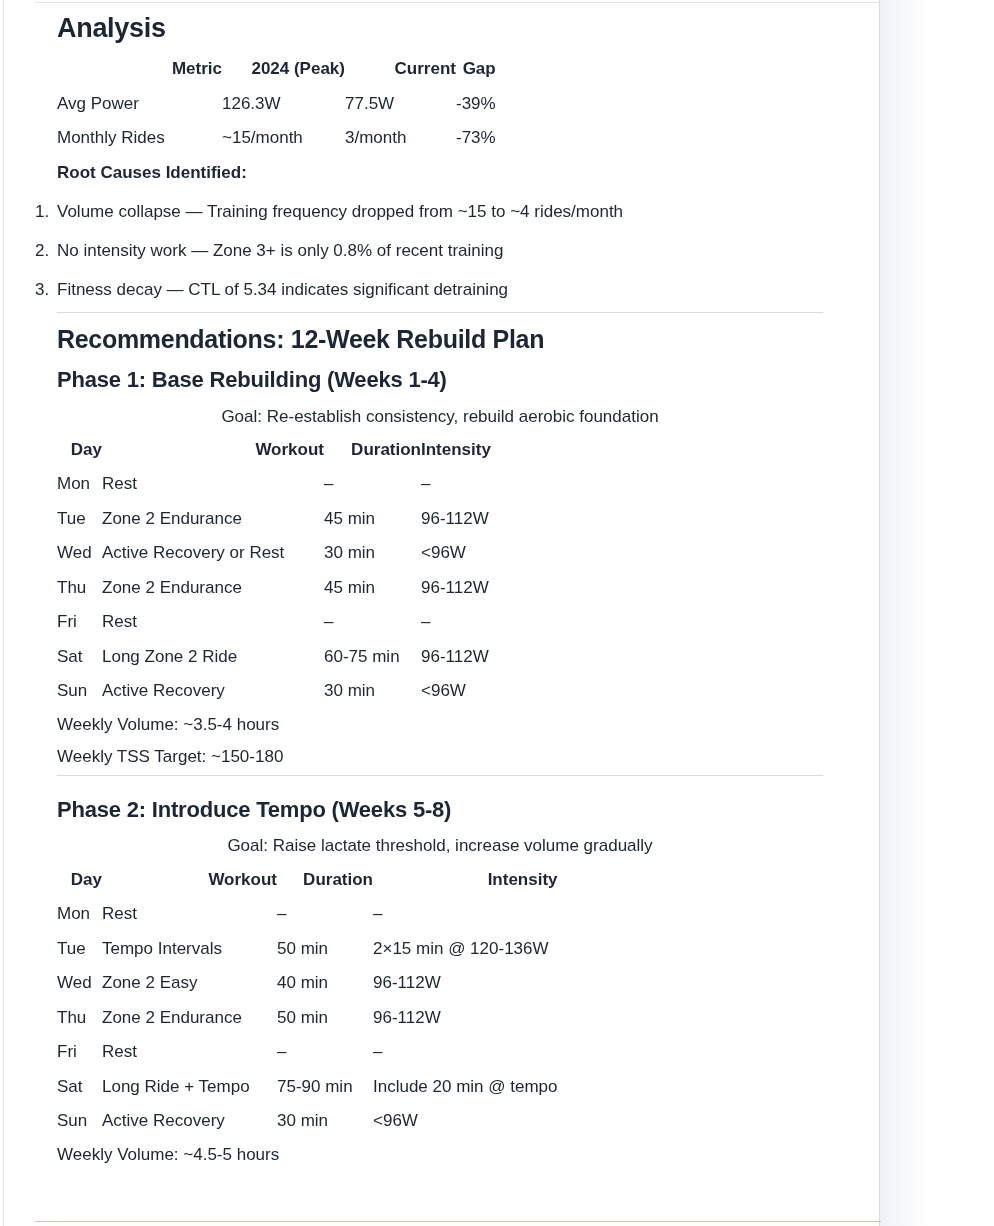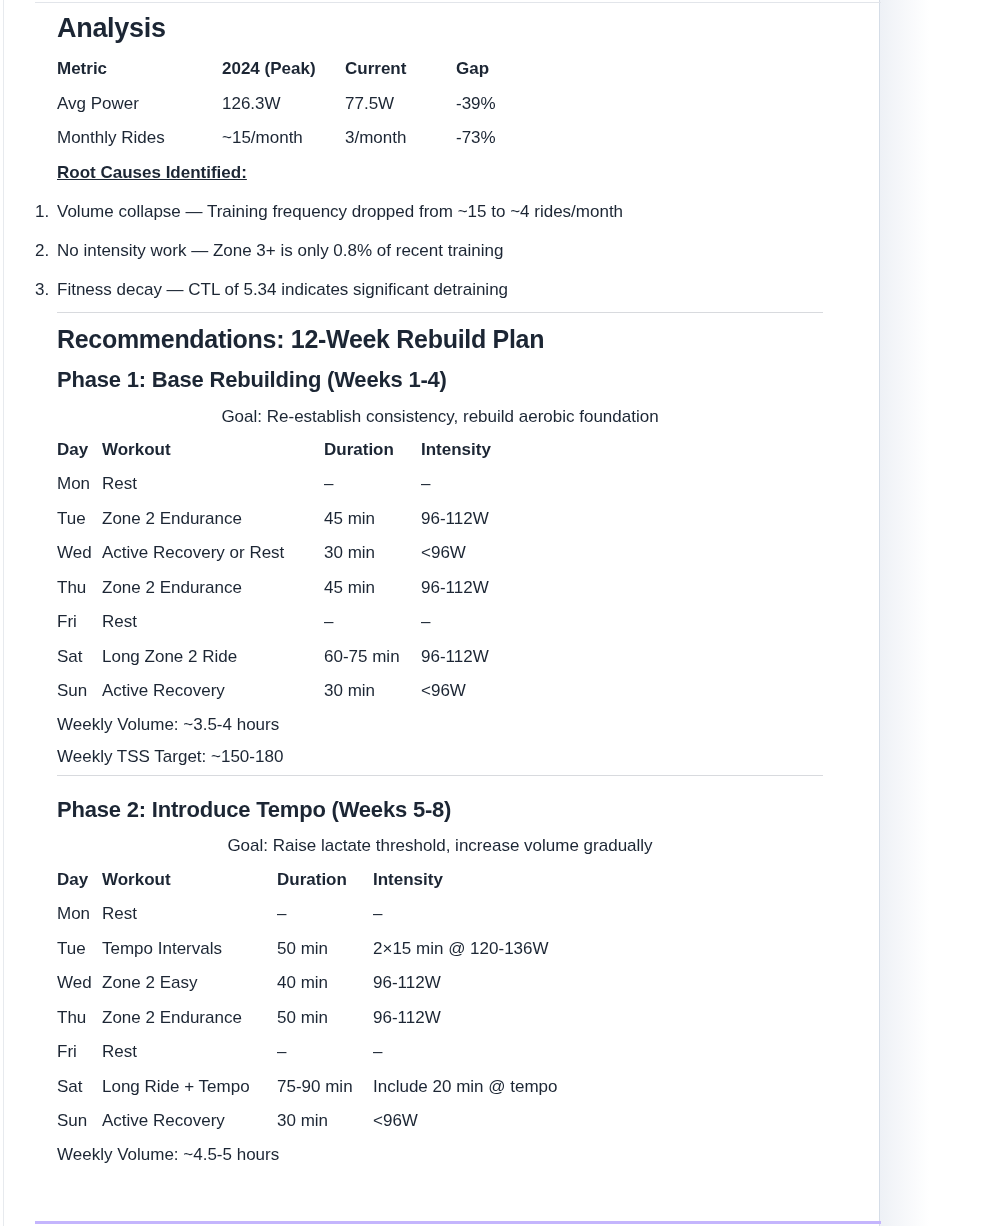--- a/index.html
+++ b/index.html
@@ -25,44 +25,44 @@
     position: absolute; left: 880px; top: 0; width: 58px; height: 1226px;
     background: linear-gradient(to right, #eef1f6 0%, #ffffff 85%);
   }
   .card {
     position: absolute;
     left: 35px; top: 2px;
     width: 766px;           
     height: 1218px;
     padding: 0 58px 0 22px;
     border-top: 1px solid #e2e5ea;
-    border-bottom: 3px solid #c4b5fd;
+    border-bottom: 1px solid #c4b5fd;
     overflow: hidden;
   }
   h1.reco-title {
     font-size: 25px; font-weight: 700; line-height: 34px;
     letter-spacing: -0.3px; margin-top: 9px;
   }
   h2.analysis-title {
     font-size: 27px; font-weight: 700; line-height: 34px;
     letter-spacing: -0.3px; margin-top: 8px;
   }
   h3.phase-title {
     font-size: 22px; font-weight: 700; line-height: 28px;
     letter-spacing: -0.2px; margin-top: 10px;
   }
   h3.phase-title.p2 { margin-top: 20px; }
   p, td, th, .num { font-size: 17px; }
   .tbl { border-collapse: collapse; table-layout: auto; }
-  .tbl th { font-weight: 700; text-align: left; line-height: 34.5px; padding: 0; white-space: nowrap; }
+  .tbl th { font-weight: 700; text-align: right; line-height: 34.5px; padding: 0; white-space: nowrap; }
   .tbl td { text-align: left; line-height: 34.5px; padding: 0; white-space: nowrap; }
   .tbl-metrics { margin-top: 7px; }
   .tbl-p1 { margin-top: 2px; }
   .tbl-p2 { margin-top: 3px; }
-  p.root-label { margin-top: 2px; line-height: 30px; font-weight: 700; text-decoration: underline; }
+  p.root-label { margin-top: 2px; line-height: 30px; font-weight: 700; }
   .olist { margin-top: 10px; }
   .oli { display: flex; margin-left: -22px; }
   .oli + .oli { margin-top: 12px; }
   .oli .num { flex: 0 0 22px; line-height: 27px; }
   .oli p { line-height: 27px; }
   hr.divider { border: none; border-top: 1px solid #d8dade; margin-top: 9px; }
   hr.divider.d2 { margin-top: 2px; }
   p.goal { margin-top: 9px; line-height: 28px; text-align: center; }
   p.goal.g2 { margin-top: 8px; }
   p.stat { margin-top: 0; line-height: 32px; }

